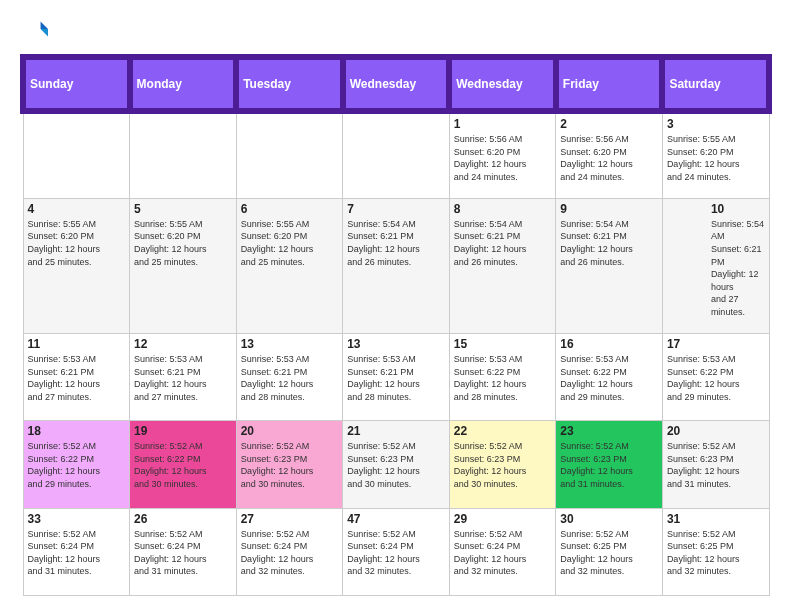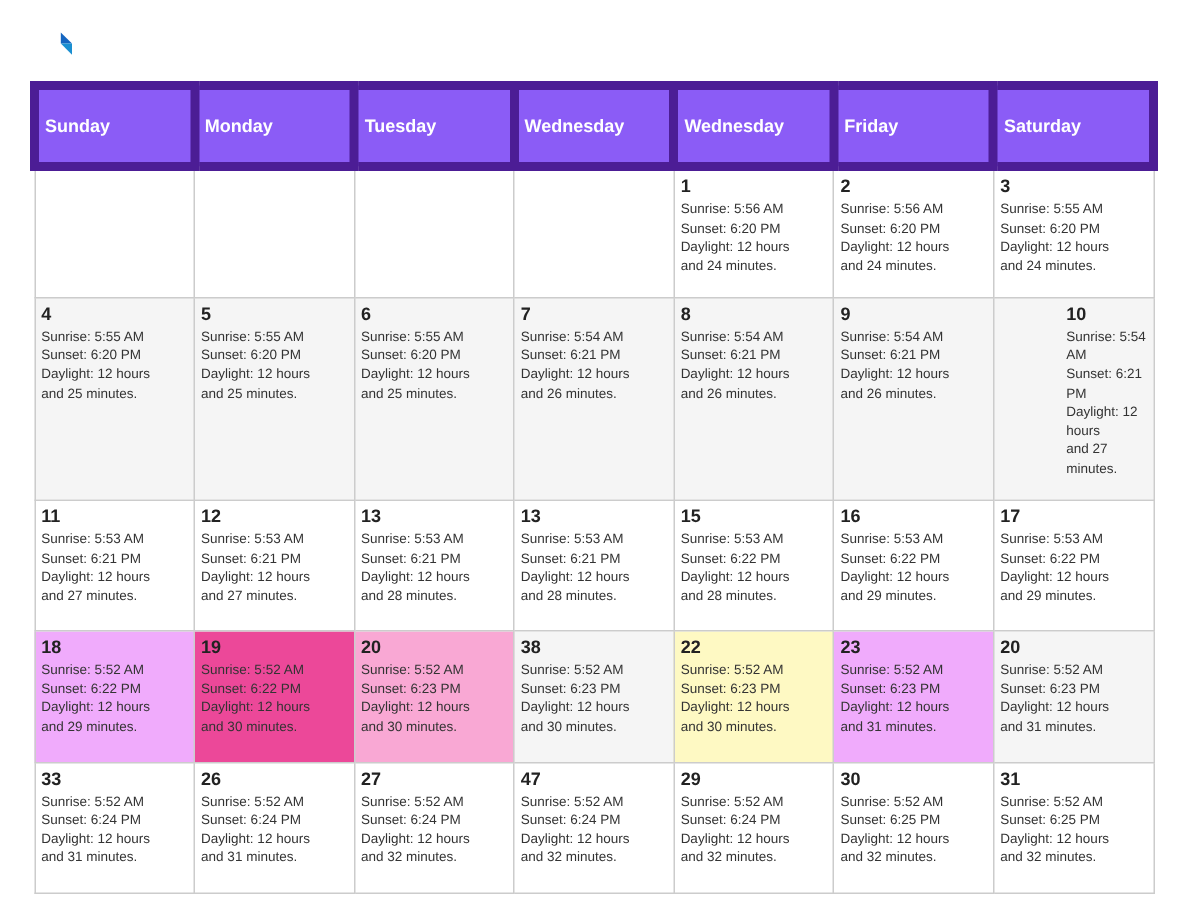--- a/index.html
+++ b/index.html
@@ -283,34 +283,34 @@
 and 30 minutes.</div>
           </td>
           <td style="background: #f9a8d4;">
             <span class="day-number">20</span>
             <div class="day-info" style="white-space: pre-line;">Sunrise: 5:52 AM
 Sunset: 6:23 PM
 Daylight: 12 hours
 and 30 minutes.</div>
           </td>
           <td style="background: rgb(245, 245, 245);">
-            <span class="day-number">38</span>
+            <span class="day-number">21</span>
             <div class="day-info" style="white-space: pre-line;">Sunrise: 5:52 AM
 Sunset: 6:23 PM
 Daylight: 12 hours
 and 30 minutes.</div>
           </td>
           <td style="background: #fef9c3;">
             <span class="day-number">22</span>
             <div class="day-info" style="white-space: pre-line;">Sunrise: 5:52 AM
 Sunset: 6:23 PM
 Daylight: 12 hours
 and 30 minutes.</div>
           </td>
-          <td style="background: #f0abfc;">
+          <td style="background: #22c55e;">
             <span class="day-number">23</span>
             <div class="day-info" style="white-space: pre-line;">Sunrise: 5:52 AM
 Sunset: 6:23 PM
 Daylight: 12 hours
 and 31 minutes.</div>
           </td>
           <td style="background: rgb(245, 245, 245);">
             <span class="day-number">20</span>
             <div class="day-info" style="white-space: pre-line;">Sunrise: 5:52 AM
 Sunset: 6:23 PM

